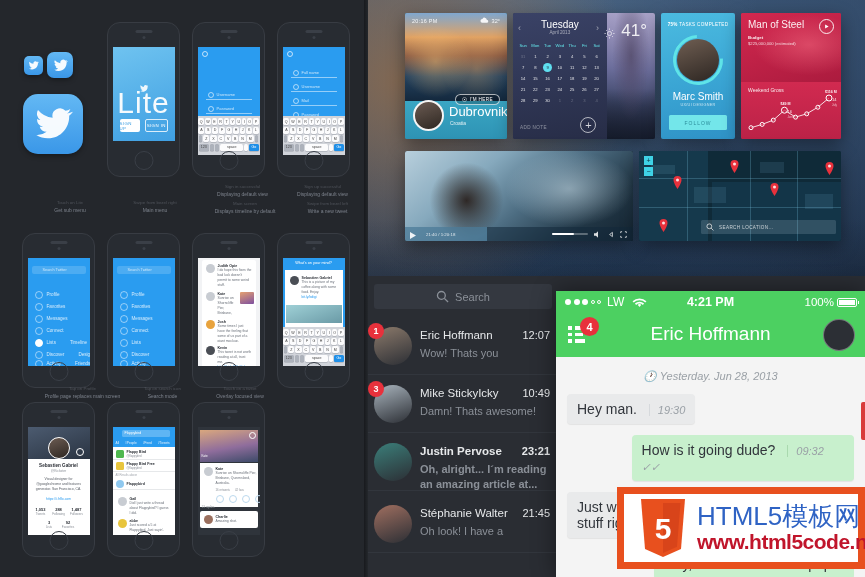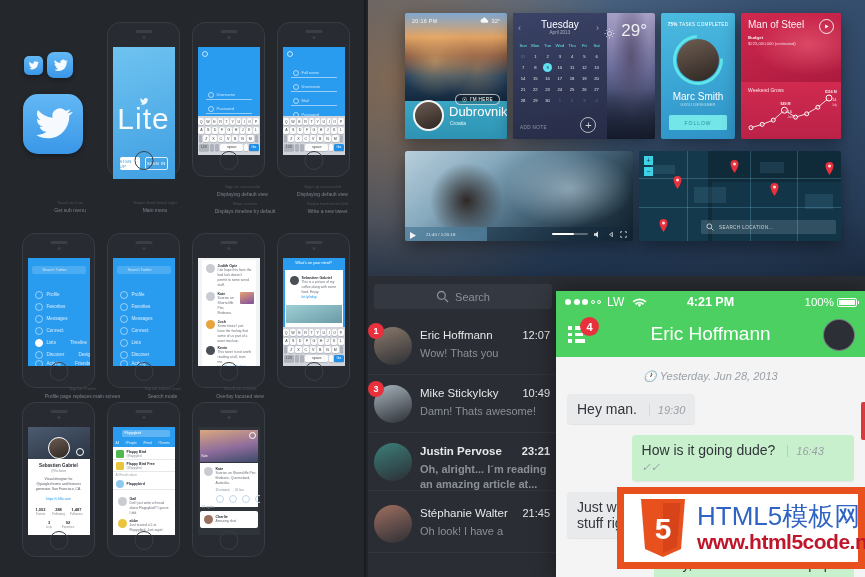--- a/index.html
+++ b/index.html
@@ -325,21 +325,21 @@
     </div>
     <div class="twitter-icon ti-lg">
       <svg width="40" height="40" viewBox="0 0 24 24">
           <path d="M23 5a9 9 0 01-2.6.7A4.5 4.5 0 0022.4 3a9 9 0 01-2.9 1.1 4.5 4.5 0 00-7.7 4.1A12.8 12.8 0 013 3.6a4.5 4.5 0 001.4 6 4.4 4.4 0 01-2-.6v.1a4.5 4.5 0 003.6 4.4 4.5 4.5 0 01-2 .1 4.5 4.5 0 004.2 3.1A9 9 0 012 18.6a12.7 12.7 0 006.9 2c8.3 0 12.8-6.9 12.8-12.8V7a9.2 9.2 0 002.3-2.3z"></path>
         </svg>
     </div>
 
     <div class="phone" style="left:107px; top:22px; width:73px; height:155px;">
       <div class="speaker"></div>
       <div class="cam"></div>
-      <div class="screen scr-blue" style="top:24px; width:62px; height:132px;">
+      <div class="screen scr-blue" style="top:24px; width:62px; height:94px;">
         <div class="lite-bird">
           <svg width="9" height="9" viewBox="0 0 24 24" fill="#fff" opacity=".9">
               <path d="M23 5a9 9 0 01-2.6.7A4.5 4.5 0 0022.4 3a9 9 0 01-2.9 1.1 4.5 4.5 0 00-7.7 4.1A12.8 12.8 0 013 3.6a4.5 4.5 0 001.4 6 4.4 4.4 0 01-2-.6v.1a4.5 4.5 0 003.6 4.4 4.5 4.5 0 01-2 .1 4.5 4.5 0 004.2 3.1A9 9 0 012 18.6a12.7 12.7 0 006.9 2c8.3 0 12.8-6.9 12.8-12.8V7a9.2 9.2 0 002.3-2.3z"></path>
             </svg>
         </div>
         <div class="lite-title">Lite</div>
         <div class="btn-row">
           <div class="mini-btn">SIGN UP</div>
           <div class="mini-btn ghost">SIGN IN</div>
         </div>
@@ -915,21 +915,21 @@
           </div>
       </div>
       <div class="cal-note">ADD NOTE</div>
       <div class="cal-plus">+</div>
       <div class="cal-sun">
         <svg width="11" height="11" viewBox="0 0 24 24" fill="none" stroke="rgba(255,255,255,.85)" stroke-width="1.6">
             <circle cx="12" cy="12" r="4.5"></circle>
             <path d="M12 1v3M12 20v3M4 12H1M23 12h-3M4.5 4.5l2 2M17.5 17.5l2 2M19.5 4.5l-2 2M6.5 17.5l-2 2"></path>
           </svg>
       </div>
-      <div class="cal-temp">29°</div>
+      <div class="cal-temp">41°</div>
     </div>
 
     <div class="card c-prof">
       <div class="prof-top">
         <b>75%</b>
         <span>TASKS COMPLETED</span>
       </div>
       <div class="prof-ring">
         <div class="arc"></div>
         <div class="ph"></div>
@@ -1144,21 +1144,21 @@
         <span>🕐</span>
         <span>Yesterday. Jun 28, 2013</span>
       </div>
       <div style="clear:both"><div class="bub in">
         <span>Hey man.</span>
         <span class="t">19:30</span>
       </div></div>
       <div style="clear:both">
           <div class="bub out">
         <span>How is it going dude?</span>
-        <span class="t"><span>16:43</span> <span>✓✓</span></span>
+        <span class="t"><span>09:32</span> <span>✓✓</span></span>
       </div>
         </div>
       <div style="clear:both"><div class="bub in">
         <span>Just working on some mockup stuff right now.</span>
       </div></div>
       <div style="clear:both">
           <div class="bub out">
         <span>Hey, I found a nice wallpaper</span>
       </div>
         </div>

